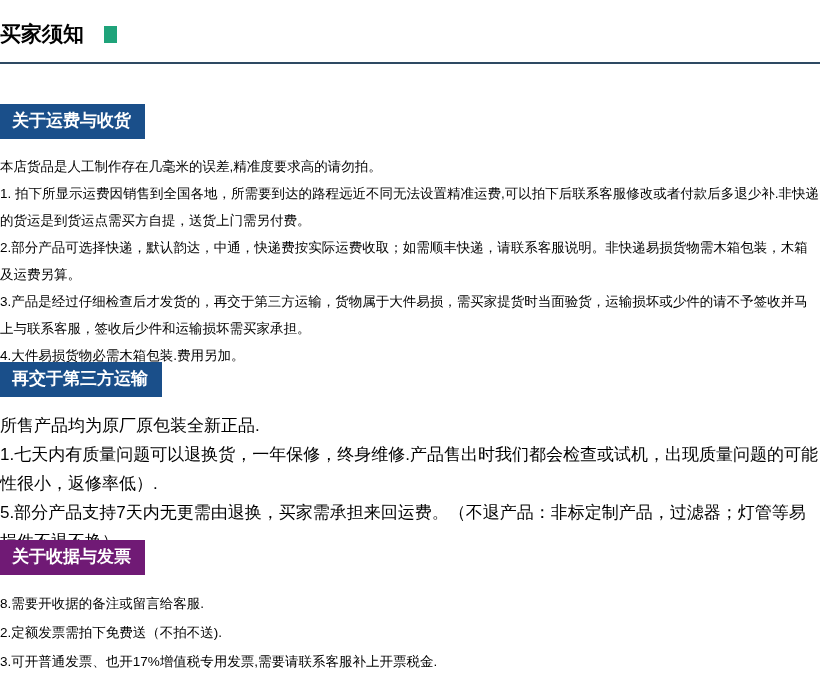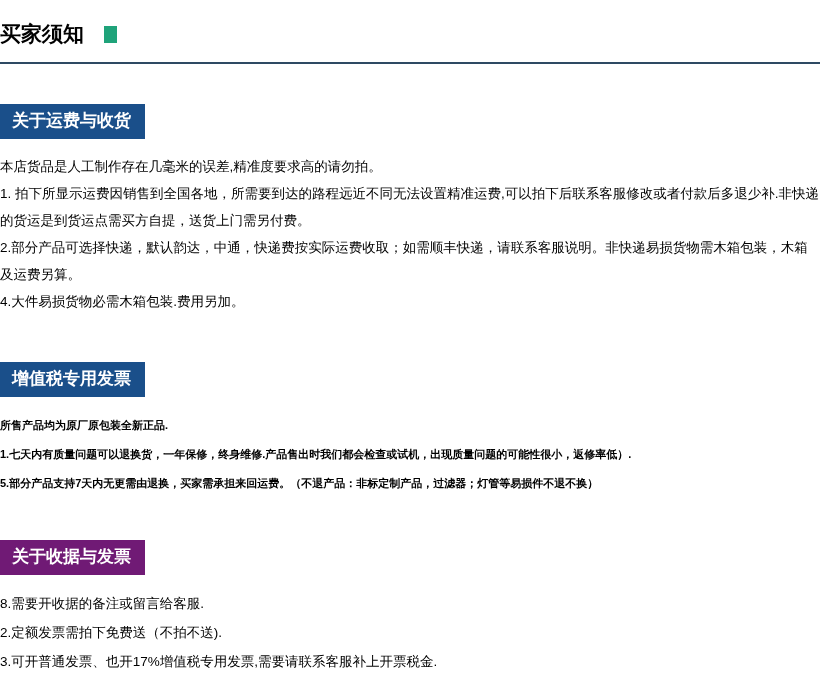--- a/index.html
+++ b/index.html
@@ -70,46 +70,47 @@
   }
   .section-body p {
     margin: 0;
     padding: 0;
   }
 
   #sec-shipping { top: 104px; }
   #sec-warranty { top: 362px; }
   #sec-invoice  { top: 540px; }
 
-  .sec-warranty-body { line-height: 29px; font-size: 11px; font-weight: bold; }
+  .sec-warranty-body { line-height: 29px; font-size: 17px; }
   .sec-invoice-body  { line-height: 29px; font-size: 13.5px; }
 </style>
 </head>
 <body>
 
 <div class="page">
 
   <div class="top-heading">
     <span class="title">买家须知</span>
     <span class="marker" style="background: rgb(31, 163, 122);"></span>
   </div>
   <div class="top-rule" style="background: rgb(46, 74, 99);"></div>
 
   <div class="section" id="sec-shipping">
     <div class="section-title" style="background: rgb(26, 79, 138); text-align: center;">关于运费与收货</div>
     <div class="section-body">
       <p>本店货品是人工制作存在几毫米的误差,精准度要求高的请勿拍。</p>
       <p>1. 拍下所显示运费因销售到全国各地，所需要到达的路程远近不同无法设置精准运费,可以拍下后联系客服修改或者付款后多退少补.非快递的货运是到货运点需买方自提，送货上门需另付费。</p>
       <p>2.部分产品可选择快递，默认韵达，中通，快递费按实际运费收取；如需顺丰快递，请联系客服说明。非快递易损货物需木箱包装，木箱及运费另算。</p>
+      <p>3.产品是经过仔细检查后才发货的，再交于第三方运输，货物属于大件易损，需买家提货时当面验货，运输损坏或少件的请不予签收并马上与联系客服，签收后少件和运输损坏需买家承担。</p>
       <p>4.大件易损货物必需木箱包装.费用另加。</p>
     </div>
   </div>
 
   <div class="section" id="sec-warranty">
-    <div class="section-title" style="background: rgb(26, 79, 138);">增值税专用发票</div>
+    <div class="section-title" style="background: rgb(26, 79, 138);">再交于第三方运输</div>
     <div class="section-body sec-warranty-body">
       <p>所售产品均为原厂原包装全新正品.</p>
       <p>1.七天内有质量问题可以退换货，一年保修，终身维修.产品售出时我们都会检查或试机，出现质量问题的可能性很小，返修率低）.</p>
       <p>5.部分产品支持7天内无更需由退换，买家需承担来回运费。（不退产品：非标定制产品，过滤器；灯管等易损件不退不换）</p>
     </div>
   </div>
 
   <div class="section" id="sec-invoice">
     <div class="section-title" style="background: #701a75;">关于收据与发票</div>
     <div class="section-body sec-invoice-body">

